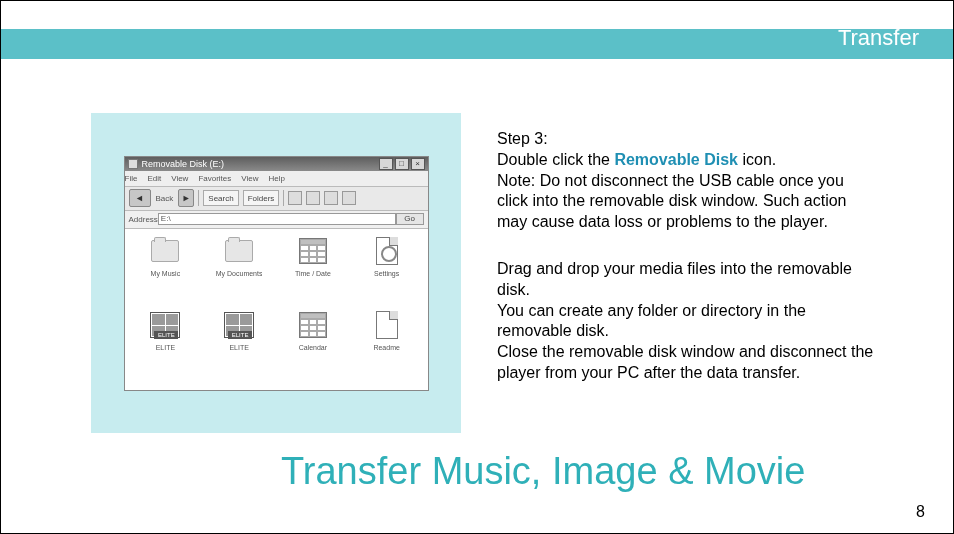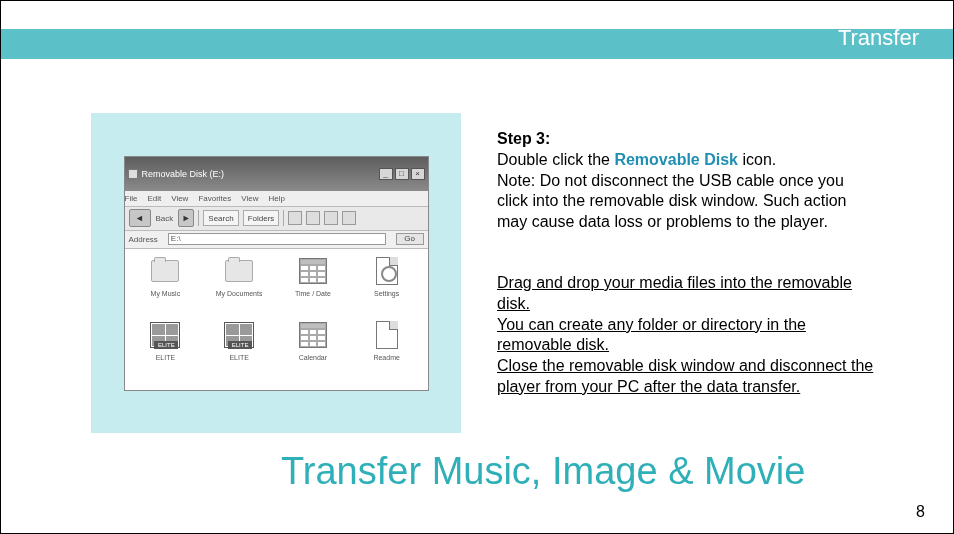--- a/index.html
+++ b/index.html
@@ -43,21 +43,21 @@
   }
   .win-window {
     width: 305px;
     height: 235px;
     background: #fff;
     border: 1px solid #888;
     display: flex;
     flex-direction: column;
   }
   .win-title {
-    height: 34px;
+    height: 14px;
     background: linear-gradient(#5e5e5e,#8a8a8a);
     display: flex;
     align-items: center;
     padding: 0 3px;
     gap: 4px;
   }
   .win-title-sq {
     width: 10px; height: 10px; background: #ddd; border: 1px solid #777;
   }
   .win-title-text {
@@ -99,21 +99,21 @@
   .tb-sep { width:1px;height:16px;background:#aaa; }
   .tb-btn {
     height:16px;padding:4px 4px;border:1px solid #aaa;background:#f5f5f5;
     font-size:8px;color:#444;display:flex;align-items:center;gap:2px;
   }
   .tb-glyph {
     width:14px;height:14px;border:1px solid #999;background:#ddd;
   }
   .win-address {
     height:18px;background:#f0f0f0;border-bottom:1px solid #bbb;
-    display:flex;align-items:center;padding:0 4px;gap:10px;
+    display:flex;align-items:center;padding:0 4px;gap:0;
   }
   .win-address .lbl{font-size:8px;color:#555;}
   .win-address .field{
     flex:1;height:12px;background:#fff;border:1px solid #999;font-size:8px;
     padding:0 2px;line-height:10px;color:#555;
   }
   .win-address .go{
     width:28px;height:12px;border:1px solid #999;background:#e5e5e5;
     font-size:8px;line-height:10px;text-align:center;color:#444;
   }
@@ -150,23 +150,23 @@
 
   .instructions {
     position:absolute;
     top:128px;
     left:496px;
     width:380px;
     font-size:16px;
     line-height:1.3;
     color:#000;
   }
-  .instructions .step { font-weight:bold; }
+  .instructions .step { font-weight:normal; }
   .instructions .highlight { color:#1f8fb3; font-weight:bold; }
-  .instructions .block2 { margin-top:40px;text-decoration:underline; }
+  .instructions .block2 { margin-top:26px; }
 
   .big-title {
     position:absolute;
     left:240px;
     bottom:40px;
     font-size:38px;
     color:#2fb0b8;
     font-family:"Segoe UI Light","Century Gothic",Arial,sans-serif;
     font-weight:300;
     margin-left:40px;

